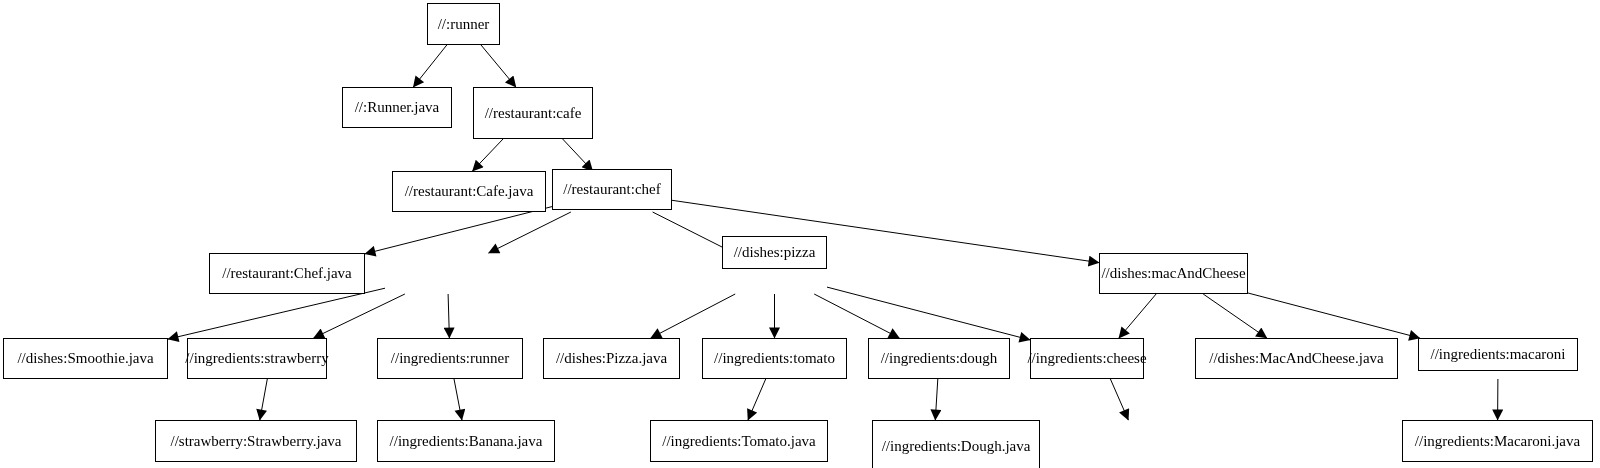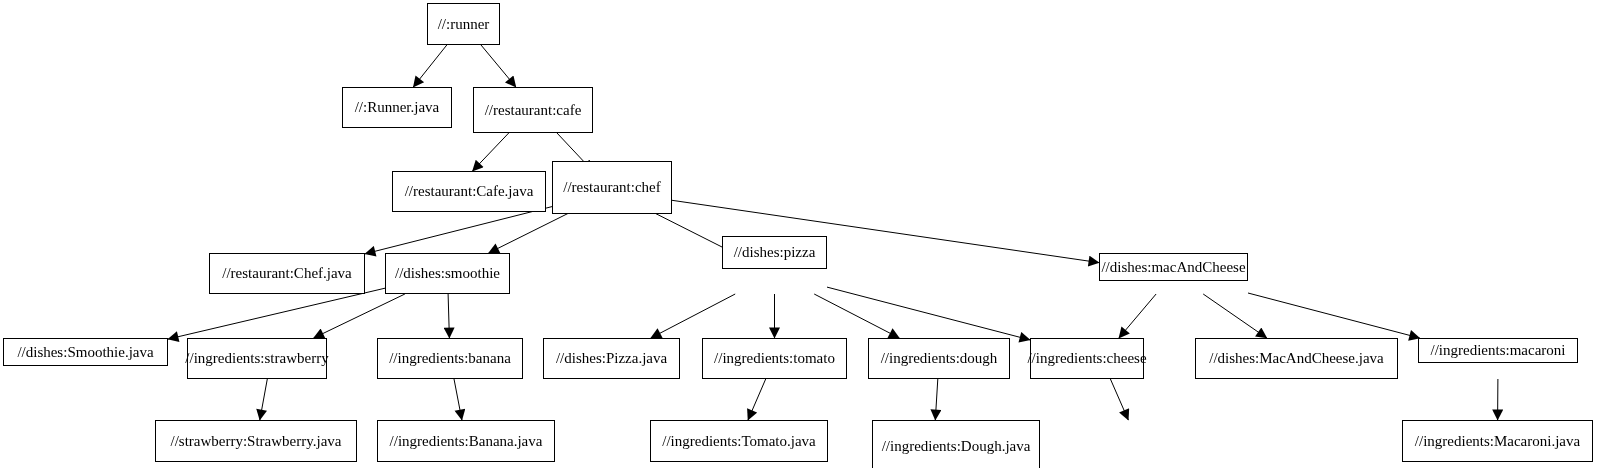--- a/index.html
+++ b/index.html
@@ -63,35 +63,34 @@
       <line x1="937.8" y1="379.0" x2="935.3" y2="420.0" stroke="#000000" stroke-width="1" marker-end="url(#arrow)"></line>
       <line x1="1110.4" y1="379.0" x2="1128.3" y2="420.0" stroke="#000000" stroke-width="1" marker-end="url(#arrow)"></line>
       <line x1="1156.1" y1="294.0" x2="1118.9" y2="338.0" stroke="#000000" stroke-width="1" marker-end="url(#arrow)"></line>
       <line x1="1203.2" y1="294.0" x2="1266.8" y2="338.0" stroke="#000000" stroke-width="1" marker-end="url(#arrow)"></line>
       <line x1="1248.0" y1="293.0" x2="1419.7" y2="338.0" stroke="#000000" stroke-width="1" marker-end="url(#arrow)"></line>
       <line x1="1497.9" y1="379.0" x2="1497.6" y2="420.0" stroke="#000000" stroke-width="1" marker-end="url(#arrow)"></line>
     </svg>
 
   <div class="node" style="left:427px;  top:3px;   width:73px;  height:42px">//:runner</div>
   <div class="node" style="left:342px;  top:87px;  width:110px; height:41px">//:Runner.java</div>
-  <div class="node" style="left:473px;  top:87px;  width:120px; height:46px">//restaurant:cafe</div>
+  <div class="node" style="left:473px;  top:87px;  width:120px; height:52px">//restaurant:cafe</div>
   <div class="node" style="left:392px;  top:171px; width:154px; height:41px">//restaurant:Cafe.java</div>
-  <div class="node" style="left:552px;  top:161px; width:120px; height:53px">//restaurant:chef</div>
+  <div class="node" style="left:552px;  top:169px; width:120px; height:41px">//restaurant:chef</div>
   <div class="node" style="left:209px;  top:253px; width:156px; height:41px">//restaurant:Chef.java</div>
-  <div class="node" style="left:385px;  top:253px; width:125px; height:41px">//dishes:smoothie</div>
   <div class="node" style="left:722px;  top:236px; width:105px; height:33px">//dishes:pizza</div>
-  <div class="node" style="left:1099px; top:253px; width:149px; height:28px">//dishes:macAndCheese</div>
-  <div class="node" style="left:3px;    top:338px; width:165px; height:28px">//dishes:Smoothie.java</div>
+  <div class="node" style="left:1099px; top:253px; width:149px; height:41px">//dishes:macAndCheese</div>
+  <div class="node" style="left:3px;    top:338px; width:165px; height:41px">//dishes:Smoothie.java</div>
   <div class="node" style="left:187px;  top:338px; width:140px; height:41px">//ingredients:strawberry</div>
-  <div class="node" style="left:377px;  top:338px; width:146px; height:41px">//ingredients:banana</div>
+  <div class="node" style="left:377px;  top:338px; width:146px; height:41px">//ingredients:runner</div>
   <div class="node" style="left:543px;  top:338px; width:137px; height:41px">//dishes:Pizza.java</div>
   <div class="node" style="left:702px;  top:338px; width:145px; height:41px">//ingredients:tomato</div>
   <div class="node" style="left:868px;  top:338px; width:142px; height:41px">//ingredients:dough</div>
   <div class="node" style="left:1030px; top:338px; width:114px; height:41px">//ingredients:cheese</div>
   <div class="node" style="left:1195px; top:338px; width:203px; height:41px">//dishes:MacAndCheese.java</div>
-  <div class="node" style="left:1418px; top:338px; width:160px; height:25px">//ingredients:macaroni</div>
+  <div class="node" style="left:1418px; top:338px; width:160px; height:33px">//ingredients:macaroni</div>
   <div class="node" style="left:155px;  top:420px; width:202px; height:42px">//strawberry:Strawberry.java</div>
   <div class="node" style="left:377px;  top:420px; width:178px; height:42px">//ingredients:Banana.java</div>
   <div class="node" style="left:650px;  top:420px; width:178px; height:42px">//ingredients:Tomato.java</div>
   <div class="node" style="left:872px;  top:420px; width:168px; height:52px">//ingredients:Dough.java</div>
   <div class="node" style="left:1402px; top:420px; width:191px; height:42px">//ingredients:Macaroni.java</div>
 
 </div>
 
 </body></html>

